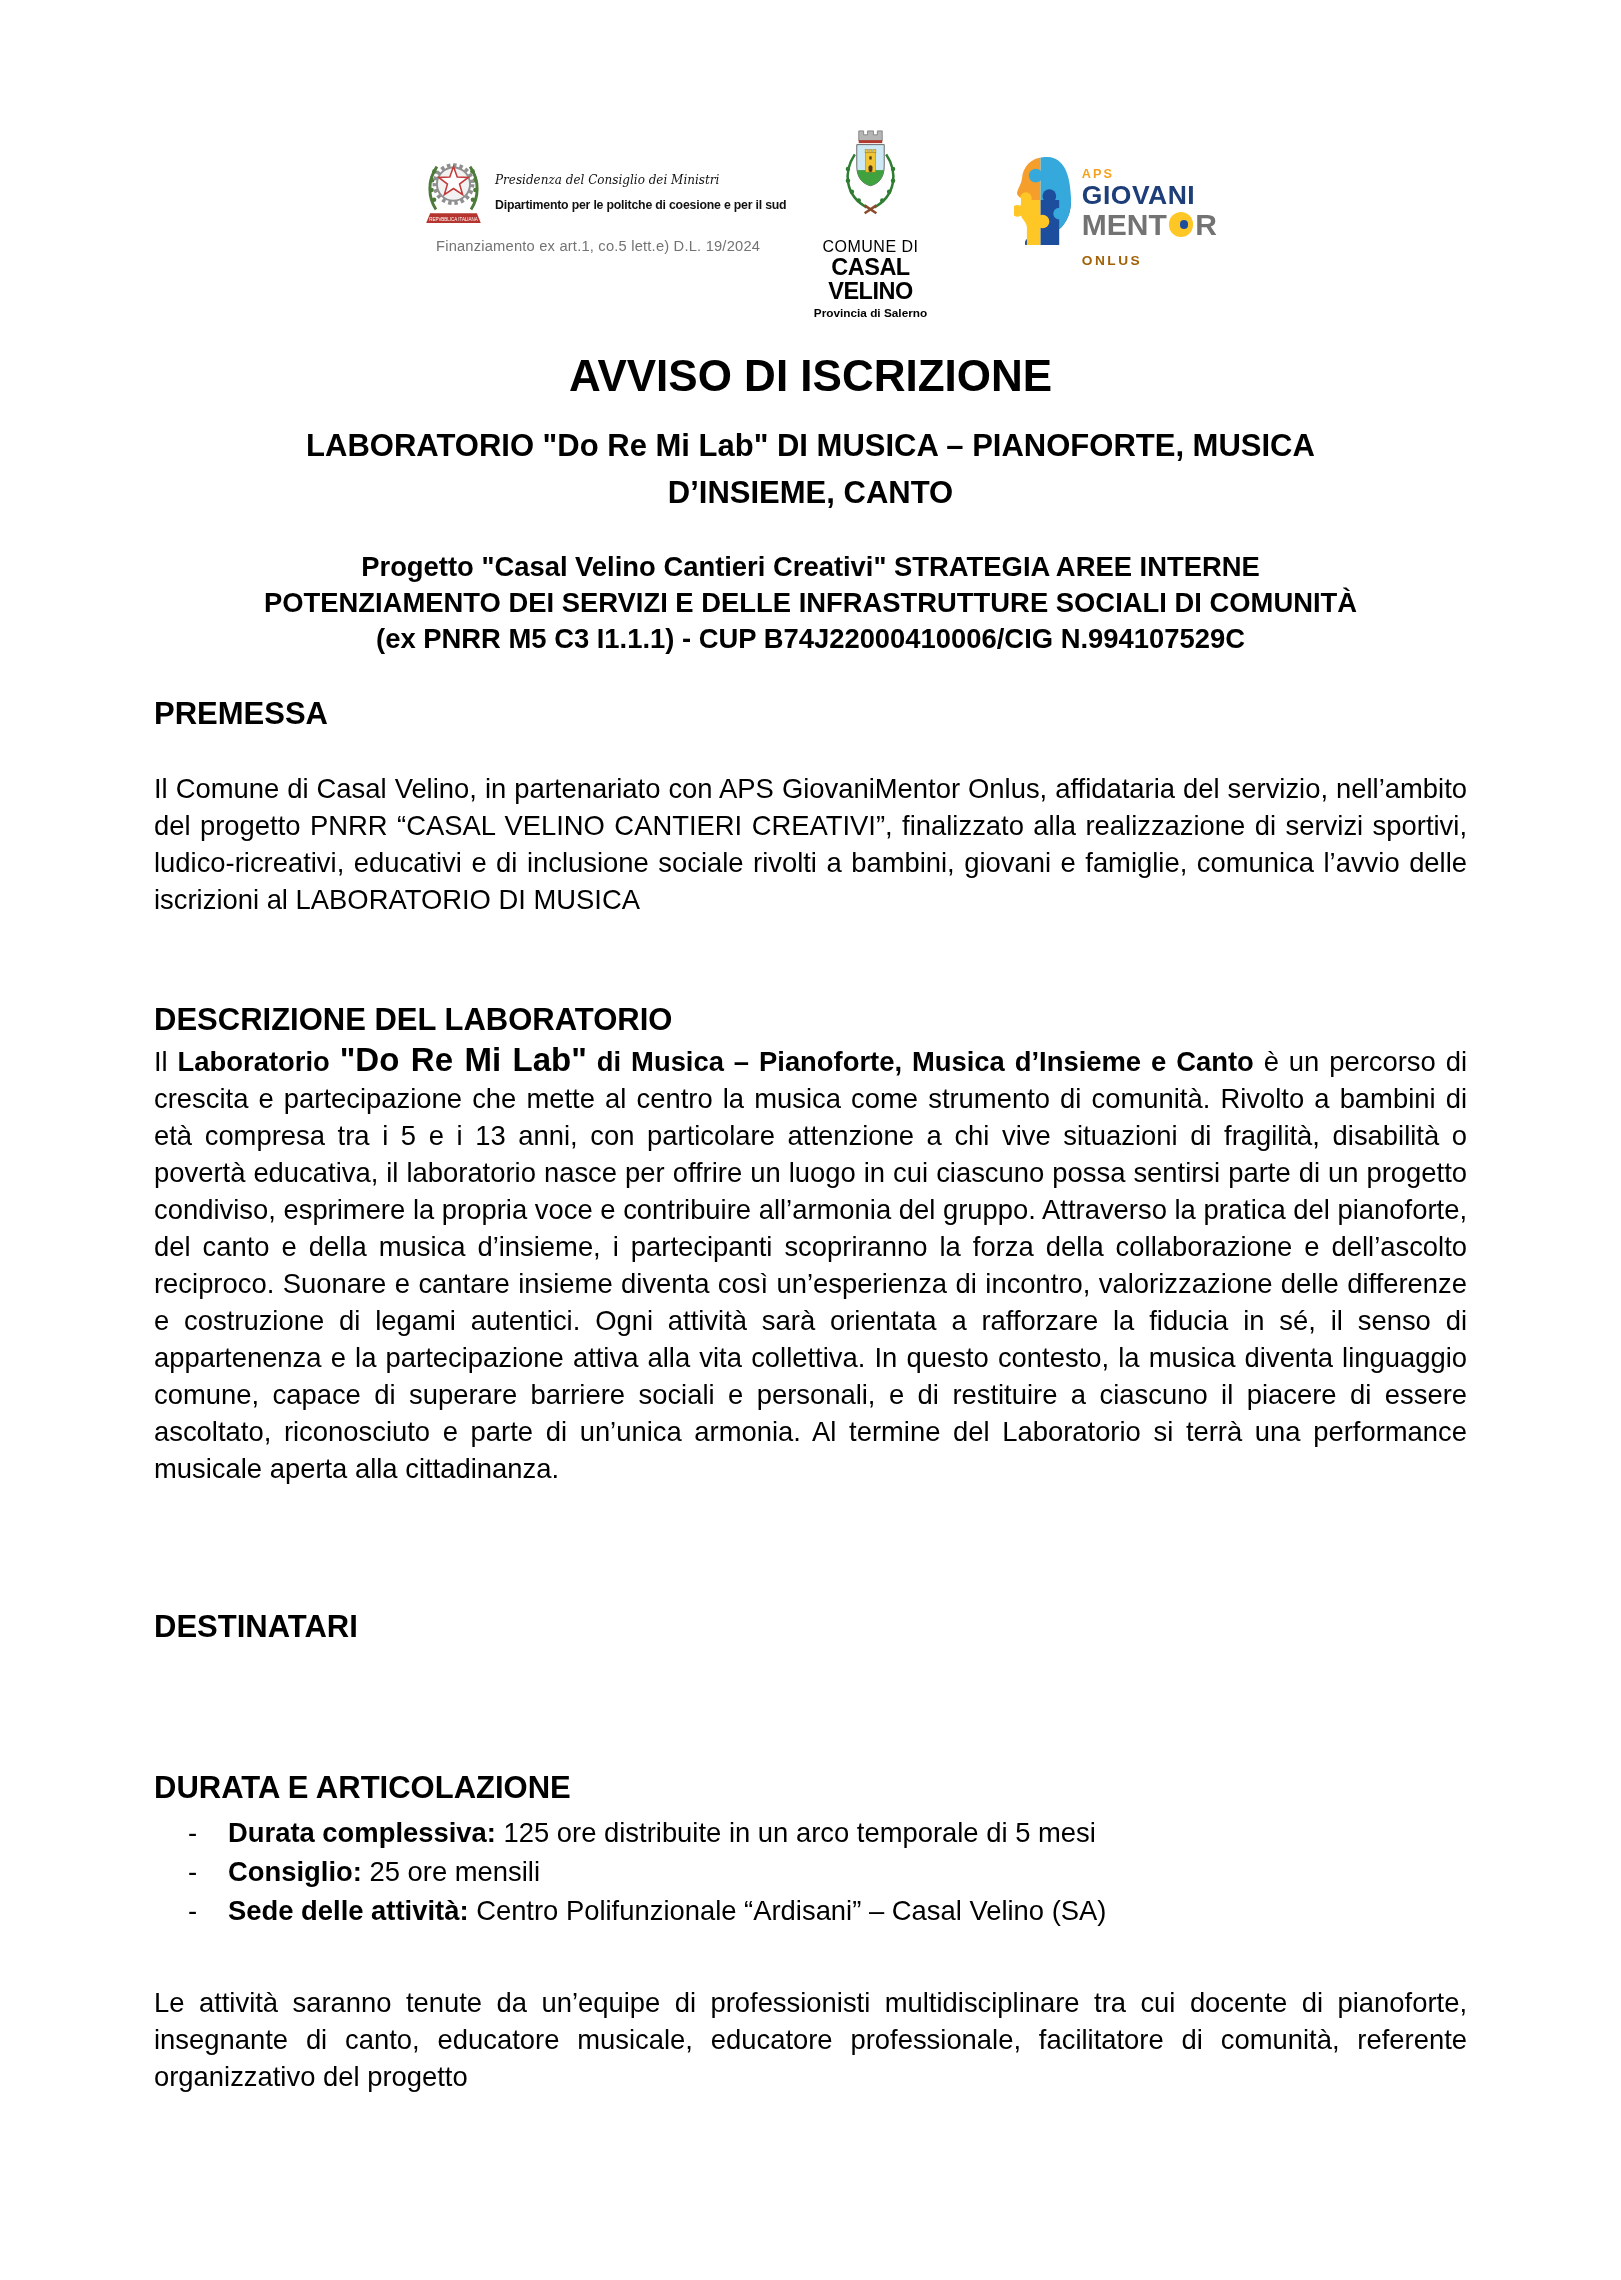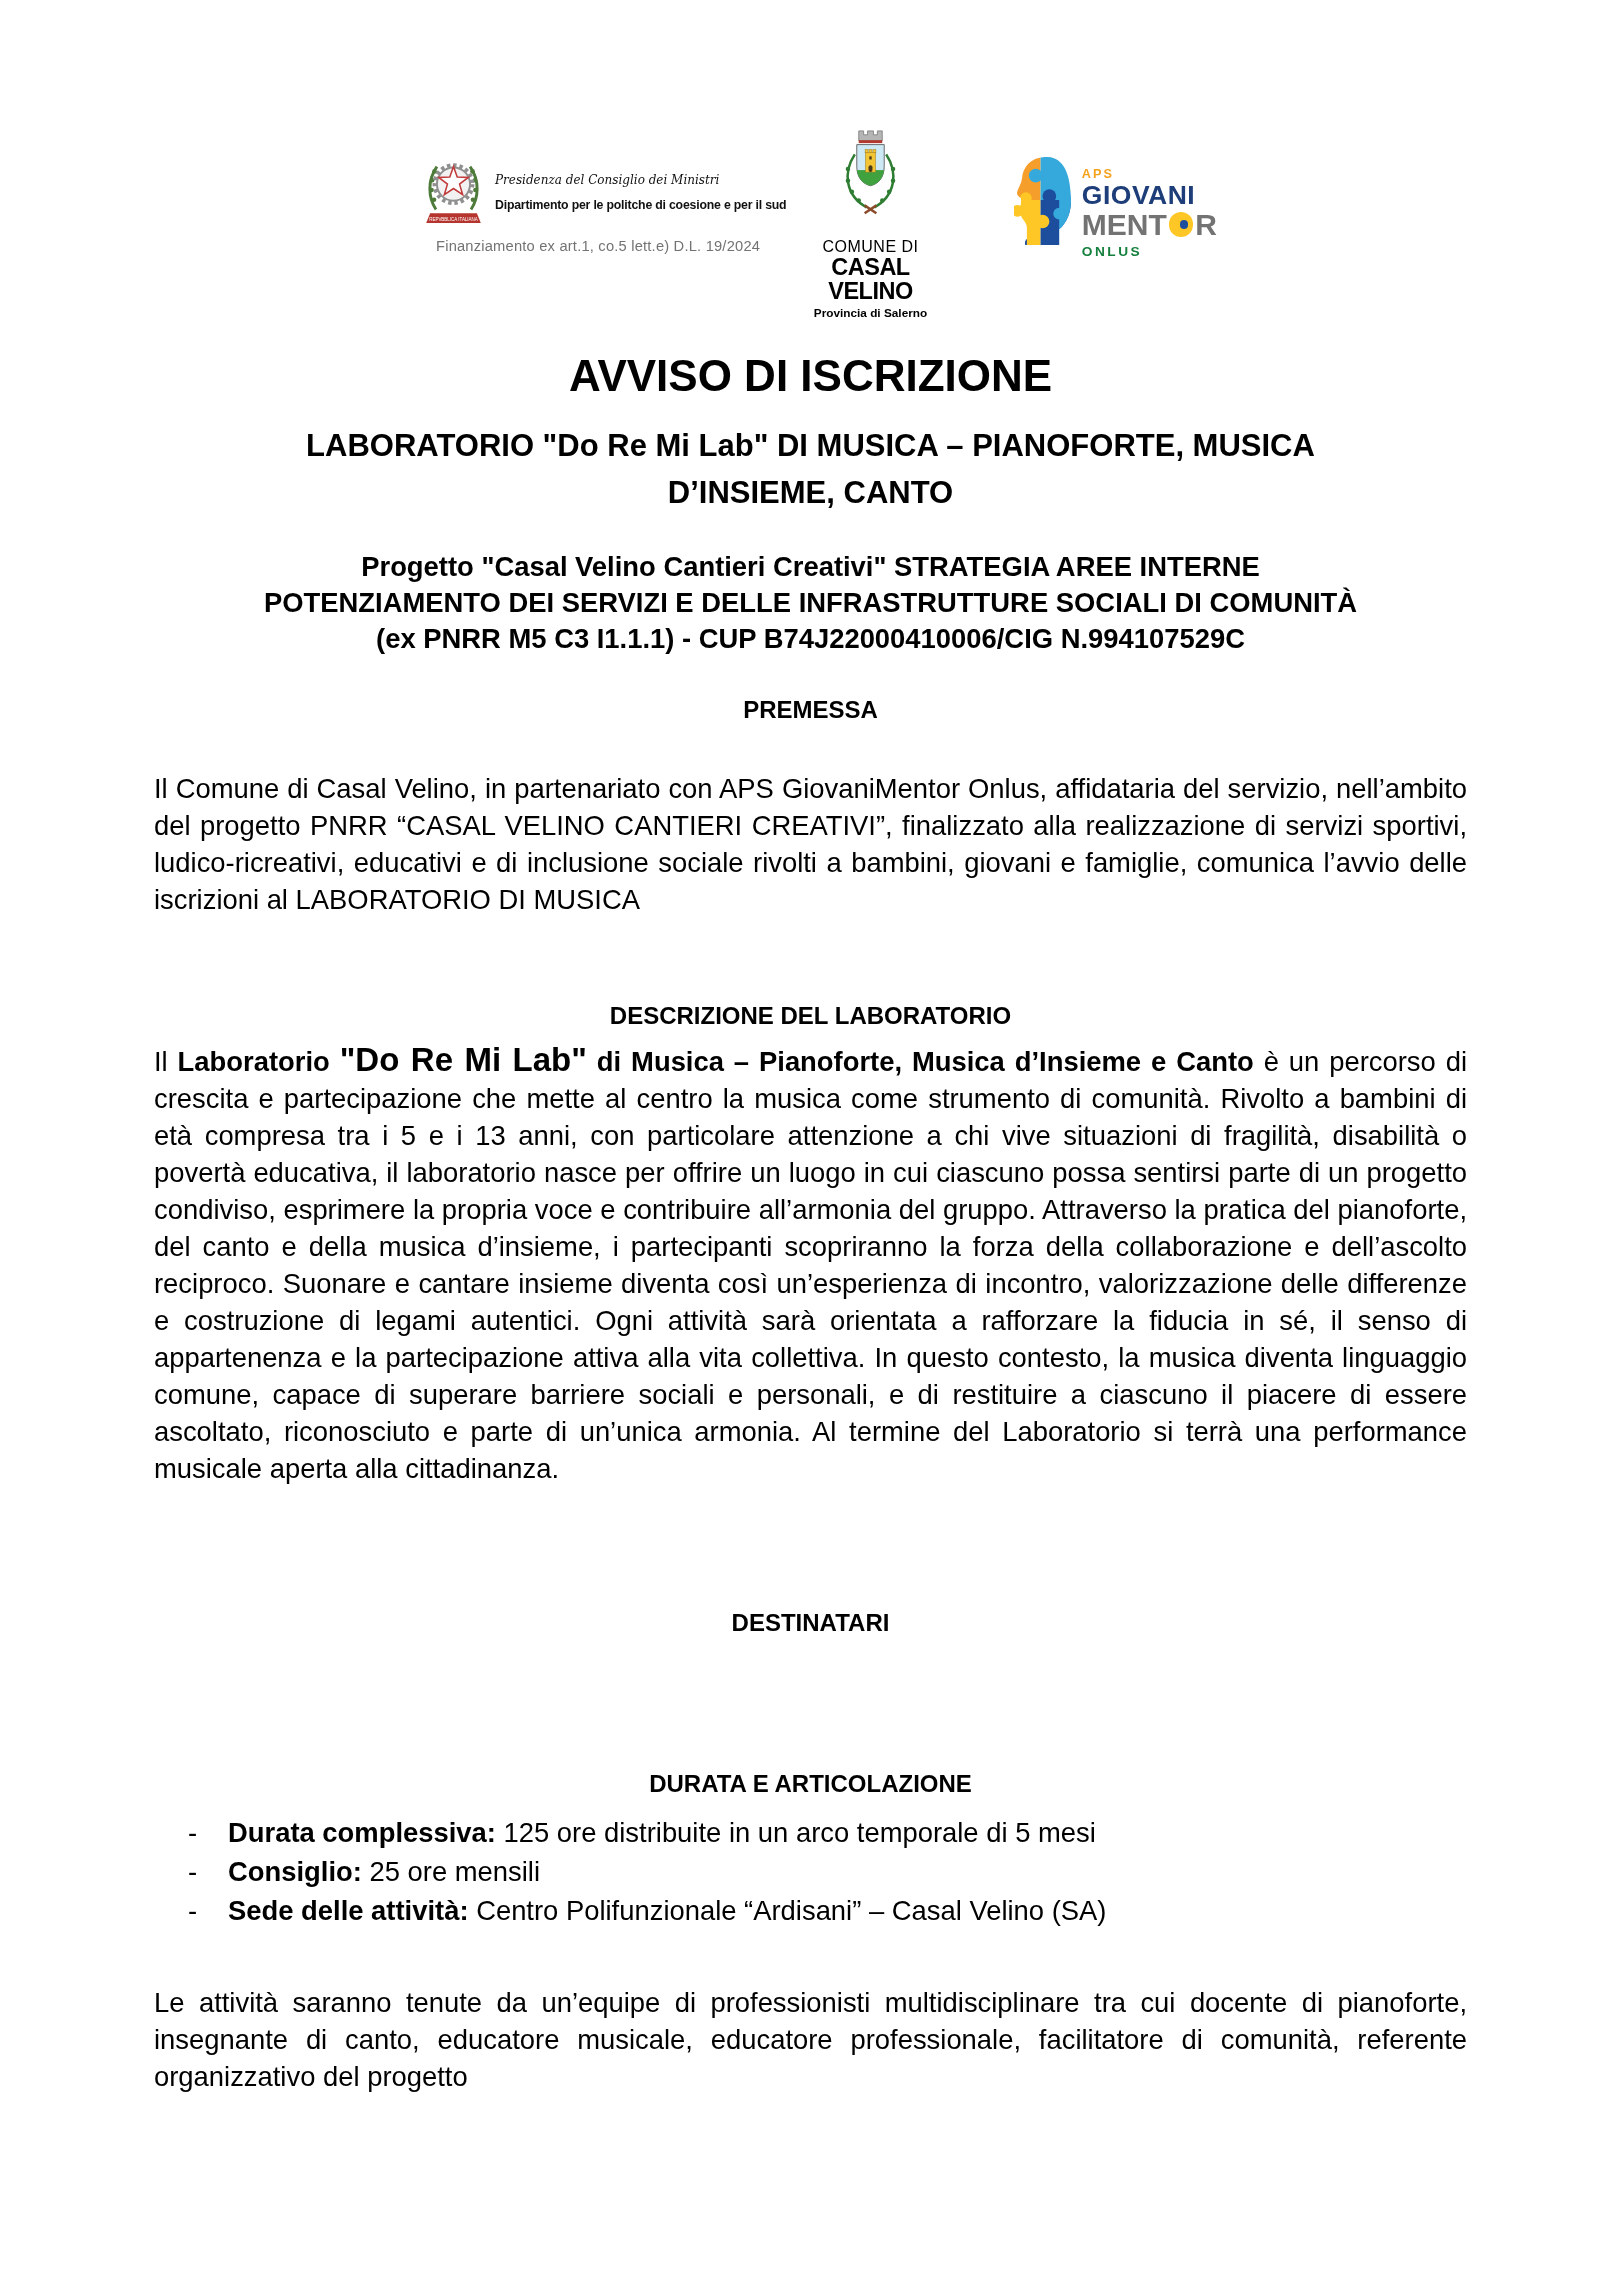--- a/index.html
+++ b/index.html
@@ -25,30 +25,30 @@
   .comune-l2{font-size:23.5px;font-weight:bold;letter-spacing:-0.5px;line-height:23.5px;}
   .comune-l3{font-size:11.8px;font-weight:bold;margin-top:2.9px;}
 
   .mentor{position:absolute;left:1014px;top:155px;display:flex;align-items:flex-start;}
   .mentor-txt{margin-left:8.8px;padding-top:11.8px;}
   .mentor-aps{font-size:12.7px;font-weight:bold;color:#F5A21F;letter-spacing:2px;}
   .mentor-giovani{font-size:26.5px;font-weight:bold;color:#1D3E78;letter-spacing:0.5px;line-height:28px;}
   .mentor-mentor{font-size:30px;font-weight:bold;color:#737373;line-height:31px;display:flex;align-items:center;}
   .mentor-o{display:inline-block;width:24.5px;height:24.5px;border-radius:50%;background:#FFC726;position:relative;margin:0 2px;}
   .mentor-o::after{content:"";position:absolute;width:8.8px;height:8.8px;border-radius:50%;background:#1D4E9E;left:10.8px;top:7.8px;}
-  .mentor-onlus{font-size:13.7px;font-weight:bold;color:#15803d;letter-spacing:2.5px;margin-top:4px;}
+  .mentor-onlus{font-size:13.7px;font-weight:bold;color:#a16207;letter-spacing:2.5px;margin-top:13px;}
 
   
   .doc-title{position:absolute;left:0;right:0;top:351px;text-align:center;font-size:44px;font-weight:bold;}
   .doc-subtitle{position:absolute;left:0;right:0;top:422px;text-align:center;font-size:31px;font-weight:bold;line-height:47px;}
   .doc-project{position:absolute;left:0;right:0;top:549px;text-align:center;font-size:27.4px;font-weight:bold;line-height:36px;}
 
   
   .content{position:absolute;left:154px;width:1313px;}
-  .sec-heading{font-size:24px;font-weight:bold;text-align:center;}
+  .sec-heading{font-size:31px;font-weight:bold;}
   .para{font-size:27.4px;line-height:37px;text-align:justify;}
   .h-premessa{top:696px;}
   .p-premessa{top:770px;}
   .h-descr{top:1002px;}
   .p-descr{top:1041px;}
   .seg-large{font-size:33px;}
   .h-dest{top:1609px;}
   .p-dest{top:1654px;}
   .h-durata{top:1770px;}
   .bullets{top:1813px;}

